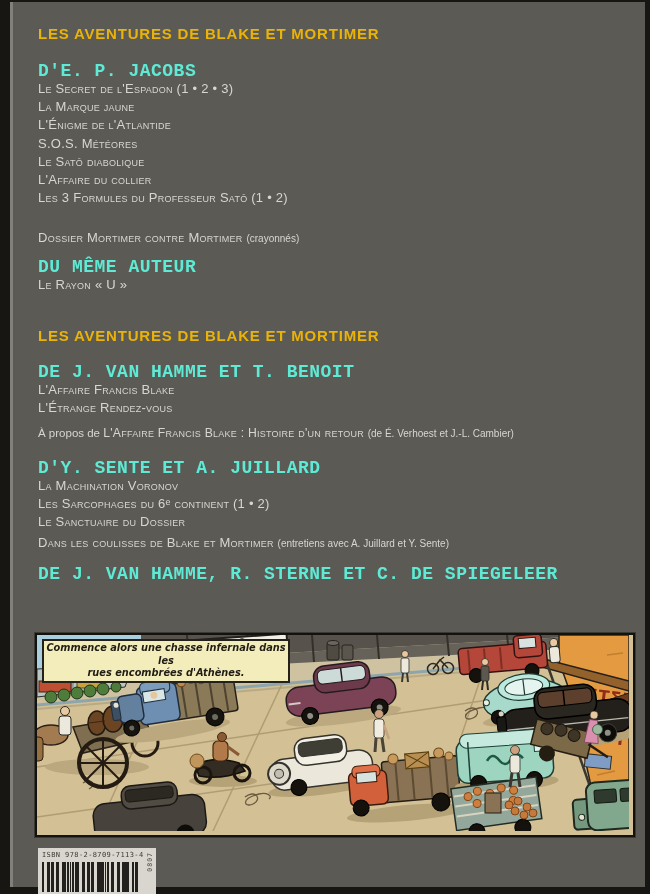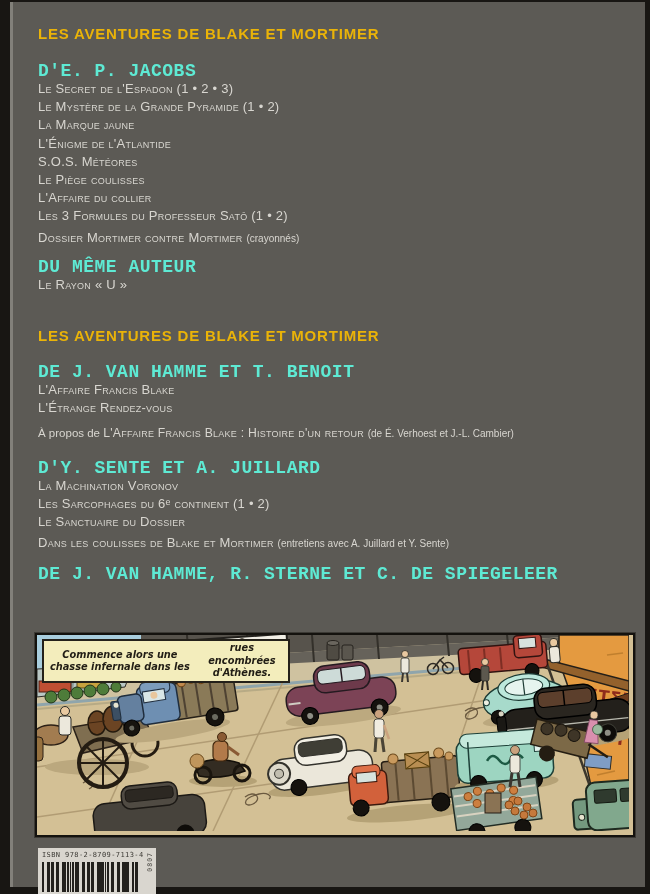--- a/index.html
+++ b/index.html
@@ -35,21 +35,21 @@
   .apropos{font-size:12.2px;}
   
   .panel{
     position:absolute;left:25px;top:631px;width:596px;height:200px;
     border:2px solid #14120e;background:#d3c095;box-shadow:0 0 0 1px #3c3a35;
   }
   .panel svg{display:block;}
   .caption{
     position:absolute;left:5px;top:4px;width:244px;height:40px;
     background:#f3edbc;border:2px solid #24211a;
-    display:flex;flex-direction:row;align-items:center;justify-content:center;
+    display:flex;flex-direction:column;align-items:center;justify-content:center;
     font-family:"DejaVu Sans", sans-serif;font-style:italic;font-weight:bold;
     font-size:9.8px;line-height:12.5px;color:#211d15;text-align:center;
   }
   
   .barcode{
     position:absolute;left:28px;top:846px;width:118px;height:48px;
     background:#d9d6cf;padding:3px 4px 0 4px;box-sizing:border-box;
   }
   .barcode .isbn{
     font-family:"DejaVu Sans Mono", monospace;font-size:7px;letter-spacing:.4px;
@@ -72,25 +72,24 @@
 <body>
 
 <div class="cover">
   <div class="page-edge"></div>
 
   <div class="tx h-series" style="top:23px">LES AVENTURES DE BLAKE ET MORTIMER</div>
 
   <div class="tx h-sec" style="top:59px">D'E. P. JACOBS</div>
   <div class="tx list" style="top:78px">
     <div>Le Secret de l'Espadon (1 • 2 • 3)</div>
-    <div>Le Mystère de la Grande Pyramide (1 • 2)</div>
     <div>La Marque jaune</div>
     <div>L'Énigme de l'Atlantide</div>
     <div>S.O.S. Météores</div>
-    <div>Le Piège coulisses</div>
+    <div>Le Satō diabolique</div>
     <div>L'Affaire du collier</div>
     <div>Les 3 Formules du Professeur Satō (1 • 2)</div>
   </div>
   <div class="tx note" style="top:228px">
     <span>Dossier Mortimer contre Mortimer </span><span class="paren">(crayonnés)</span>
   </div>
 
   <div class="tx h-sec" style="top:255px">DU MÊME AUTEUR</div>
   <div class="tx list" style="top:274px">
     <div>Le Rayon « U »</div>

